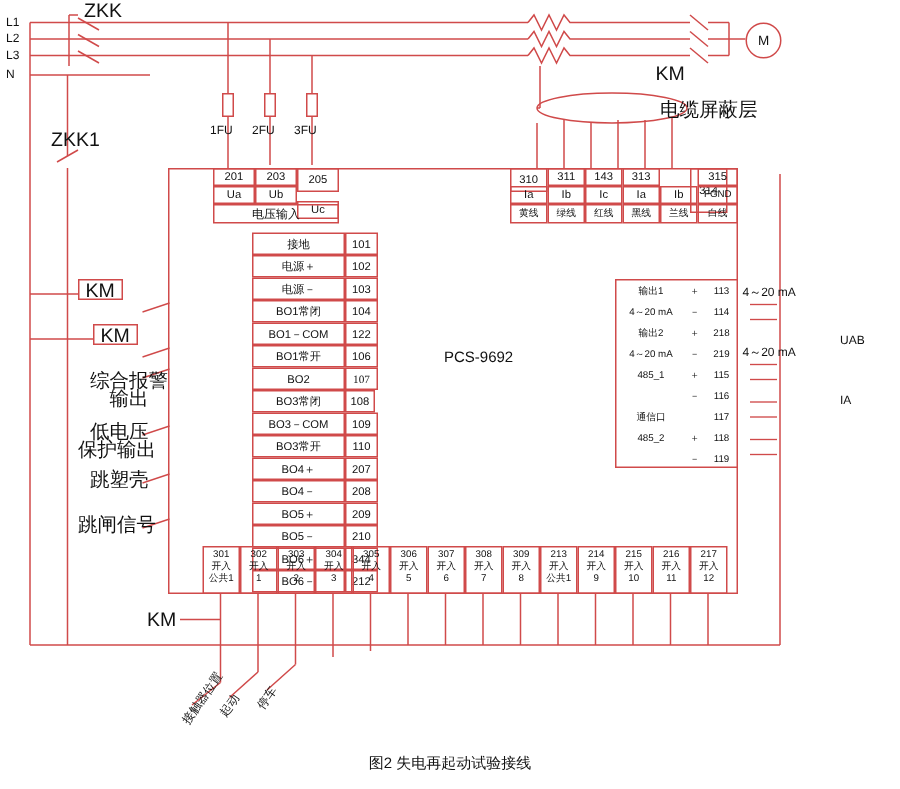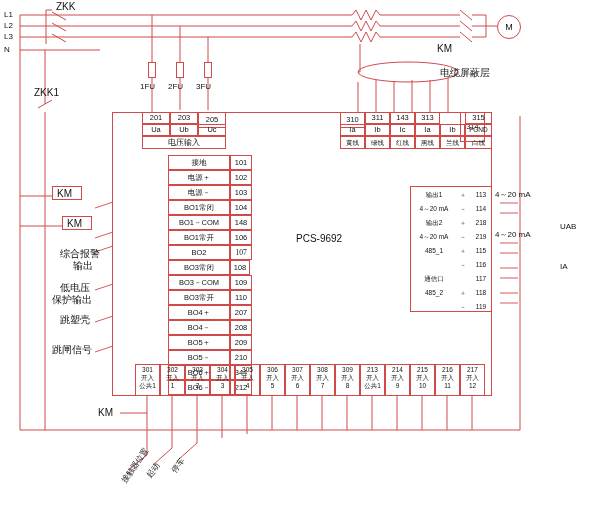--- a/index.html
+++ b/index.html
@@ -1,20 +1,20 @@
 <!DOCTYPE html>
 <html><head>
 <meta charset="utf-8">
 <style>
   html,body{margin:0;padding:0;background:#fff;}
   body{font-family:"Liberation Sans","DejaVu Sans",sans-serif;}
   #root{position:relative;width:600px;height:526px;overflow:hidden;background:#fff;}
   .box{position:absolute;border:1px solid #d04a4a;box-sizing:border-box;}
   .lbl{position:absolute;color:#111;font-size:8px;line-height:9px;white-space:nowrap;}
-  .lbl.cn{font-size:10px;}
+  .lbl.cn{font-size:13px;}
   .cell{position:absolute;border:1px solid #d04a4a;box-sizing:border-box;display:flex;align-items:center;justify-content:center;font-size:7.5px;color:#111;text-align:center;line-height:8px;overflow:hidden;}
   .tiny{font-size:6.5px;}
   .rot{position:absolute;font-size:8px;color:#111;white-space:nowrap;transform-origin:left bottom;}
   .cap{position:absolute;width:100%;text-align:center;font-size:10px;color:#111;}
   .mot{position:absolute;border:1.2px solid #d04a4a;border-radius:50%;display:flex;align-items:center;justify-content:center;font-size:9px;color:#111;}
   svg{position:absolute;left:0;top:0;overflow:visible;}
 </style>
 </head>
 <body>
 
@@ -150,21 +150,21 @@
   <div class="lbl" style="left:196px;top:82px">3FU</div>
 
   <div class="box" style="left:112px;top:112px;width:380px;height:284px"></div>
   <div class="lbl cn" style="left:296px;top:234px;font-size:10px">PCS-9692</div>
 
   <div class="cell" style="left:142px;top:112px;width:28px;height:12px">201</div>
   <div class="cell" style="left:170px;top:112px;width:28px;height:12px">203</div>
   <div class="cell" style="left:198px;top:112px;width:28px;height:16px">205</div>
   <div class="cell" style="left:142px;top:124px;width:28px;height:12px">Ua</div>
   <div class="cell" style="left:170px;top:124px;width:28px;height:12px">Ub</div>
-  <div class="cell" style="left:198px;top:124px;width:28px;height:12px">Uc</div>
+  <div class="cell" style="left:198px;top:134px;width:28px;height:12px">Uc</div>
   <div class="cell" style="left:142px;top:136px;width:84px;height:13px;font-size:8px">电压输入</div>
 
   <div class="cell" style="left:340px;top:112px;width:25px;height:16px">310</div>
   <div class="cell" style="left:365px;top:112px;width:25px;height:12px">311</div>
   <div class="cell" style="left:390px;top:112px;width:25px;height:12px">143</div>
   <div class="cell" style="left:415px;top:112px;width:25px;height:12px">313</div>
   <div class="cell" style="left:460px;top:112px;width:25px;height:30px">314</div>
   <div class="cell" style="left:465px;top:112px;width:27px;height:12px">315</div>
 
   <div class="cell" style="left:340px;top:124px;width:25px;height:12px">Ia</div>
@@ -184,21 +184,21 @@
   <div id="io-rows">
       <div class="cell" style="left: 168px; top: 155px; width: 62px; height: 15px;">接地</div>
       <div class="cell" style="left: 230px; top: 155px; width: 22px; height: 15px;">101</div>
       <div class="cell" style="left: 168px; top: 170px; width: 62px; height: 15px;">电源＋</div>
       <div class="cell" style="left: 230px; top: 170px; width: 22px; height: 15px;">102</div>
       <div class="cell" style="left: 168px; top: 185px; width: 62px; height: 15px;">电源－</div>
       <div class="cell" style="left: 230px; top: 185px; width: 22px; height: 15px;">103</div>
       <div class="cell" style="left: 168px; top: 200px; width: 62px; height: 15px;">BO1常闭</div>
       <div class="cell" style="left: 230px; top: 200px; width: 22px; height: 15px;">104</div>
       <div class="cell" style="left: 168px; top: 215px; width: 62px; height: 15px;">BO1－COM</div>
-      <div class="cell" style="left: 230px; top: 215px; width: 22px; height: 15px;">148</div>
+      <div class="cell" style="left: 230px; top: 215px; width: 22px; height: 15px;">122</div>
       <div class="cell" style="left: 168px; top: 230px; width: 62px; height: 15px;">BO1常开</div>
       <div class="cell" style="left: 230px; top: 230px; width: 22px; height: 15px;">106</div>
       <div class="cell" style="left: 168px; top: 245px; width: 62px; height: 15px;">BO2</div>
       <div class="cell" style="left: 230px; top: 245px; width: 22px; height: 15px; font-family: Liberation Serif, serif;">107</div>
       <div class="cell" style="left: 168px; top: 260px; width: 62px; height: 15px;">BO3常闭</div>
       <div class="cell" style="left: 230px; top: 260px; width: 20px; height: 15px;">108</div>
       <div class="cell" style="left: 168px; top: 275px; width: 62px; height: 15px;">BO3－COM</div>
       <div class="cell" style="left: 230px; top: 275px; width: 22px; height: 15px;">109</div>
       <div class="cell" style="left: 168px; top: 290px; width: 62px; height: 15px;">BO3常开</div>
       <div class="cell" style="left: 230px; top: 290px; width: 22px; height: 15px;">110</div>
@@ -334,13 +334,14 @@
         <div>开入</div>
         <div>12</div>
       </div>
     </div>
 
   <div class="lbl cn" style="left:98px;top:408px">KM</div>
   <div class="rot" style="left:128px;top:474px;transform:rotate(-55deg)">接触器位置</div>
   <div class="rot" style="left:153px;top:469px;transform:rotate(-55deg)">起动</div>
   <div class="rot" style="left:178px;top:464px;transform:rotate(-55deg)">停车</div>
 
+  <div class="cap" style="left:0;top:502px">图2  失电再起动试验接线</div>
 </div>
 
 </body></html>

